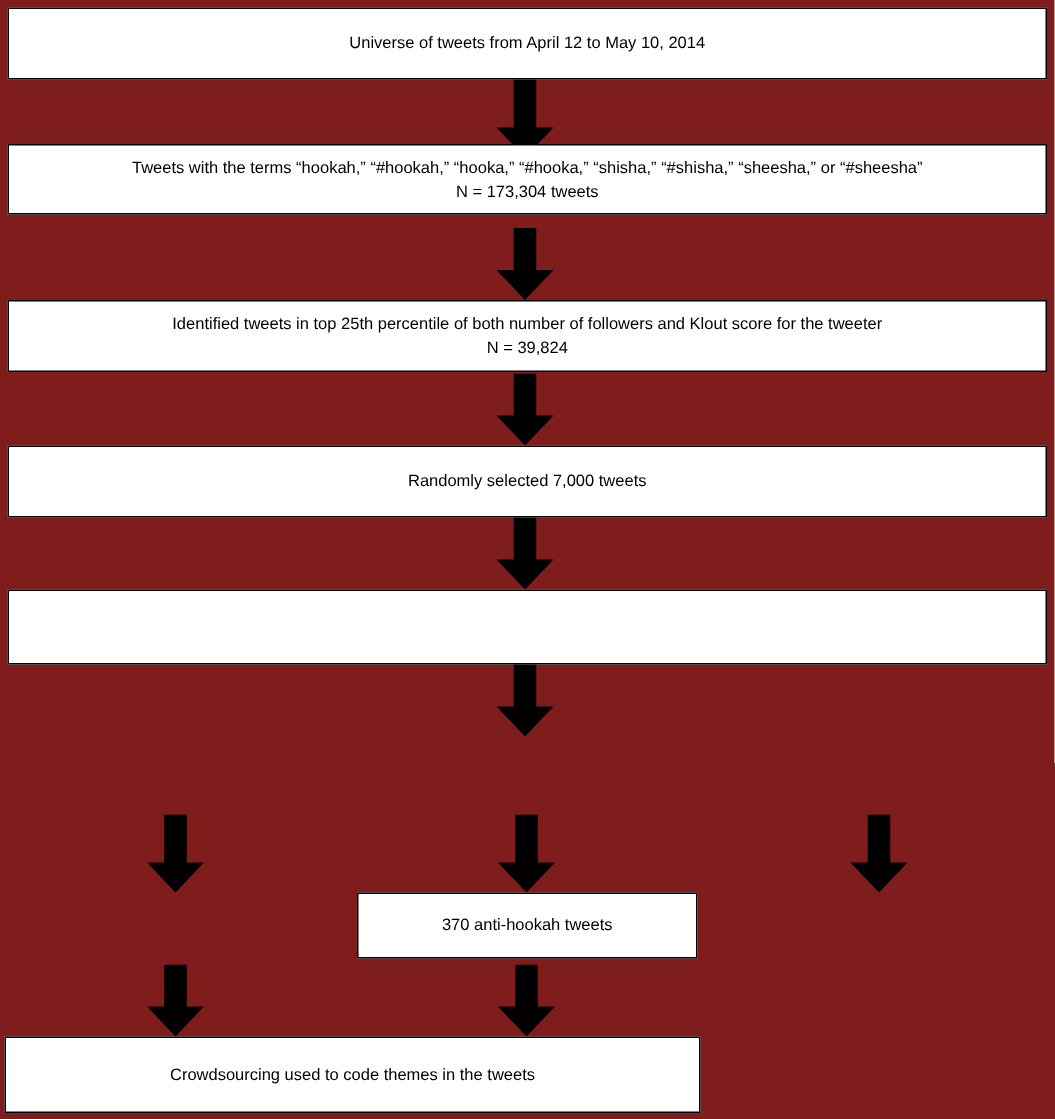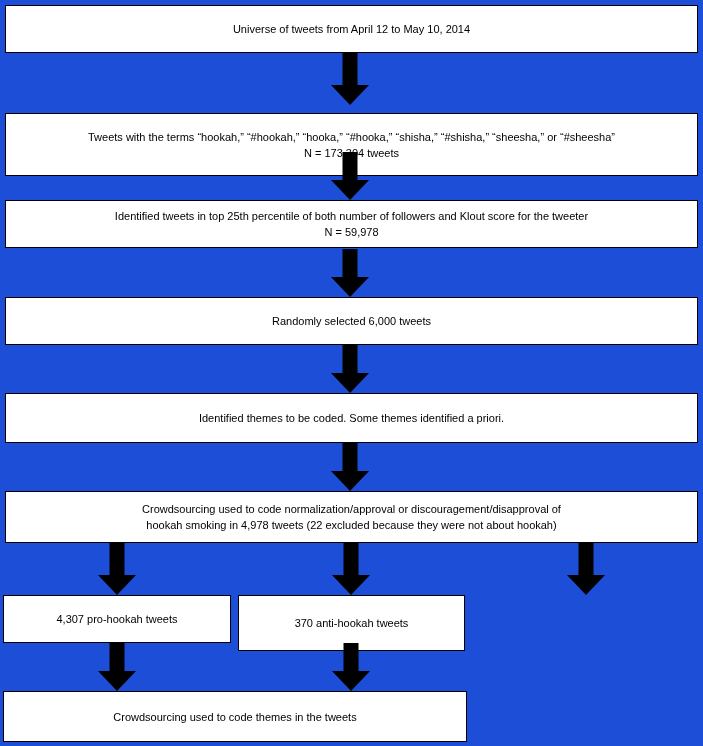--- a/index.html
+++ b/index.html
@@ -4,21 +4,21 @@
 <style>
   html, body {
     margin: 0;
     padding: 0;
     background: #ffffff;
   }
   .canvas {
     position: relative;
     width: 703px;
     height: 746px;
-    background: #1d4ed8;
+    background: #7f1d1d;
     font-family: "Liberation Sans", sans-serif;
     font-size: 11px;
     color: #000000;
     overflow: hidden;
   }
   .box {
     position: absolute;
     box-sizing: border-box;
     background: #ffffff;
     border: 1.6px solid #000000;
@@ -44,73 +44,65 @@
 <div class="canvas">
 
   <div class="box" style="left:5px; top:5px; width:693px; height:48px;">
     <span class="line">Universe of tweets from April 12 to May 10, 2014</span>
   </div>
 
   <svg class="arrow" style="left:331px; top:53px;" width="38" height="52" viewBox="0 0 38 52">
     <path d="M11.5 0 H26.5 V32 H38 L19 52 L0 32 H11.5 Z" fill="#000000"></path>
   </svg>
 
-  <div class="box" style="left:5px; top:113px; width:693px; height:63px;">
+  <div class="box" style="left:5px; top:96px; width:693px; height:47px;">
     <span class="line">Tweets with the terms “hookah,” “#hookah,” “hooka,” “#hooka,” “shisha,” “#shisha,” “sheesha,” or “#sheesha”</span>
     <span class="line">N = 173,304 tweets</span>
   </div>
 
   <svg class="arrow" style="left:331px; top:152px;" width="38" height="48" viewBox="0 0 38 48">
     <path d="M11.5 0 H26.5 V28 H38 L19 48 L0 28 H11.5 Z" fill="#000000"></path>
   </svg>
 
   <div class="box" style="left:5px; top:200px; width:693px; height:48px;align-items:center;">
     <span class="line">Identified tweets in top 25th percentile of both number of followers and Klout score for the tweeter</span>
-    <span class="line">N = 59,978</span>
+    <span class="line">N = 39,824</span>
   </div>
 
   <svg class="arrow" style="left:331px; top:249px;" width="38" height="48" viewBox="0 0 38 48">
     <path d="M11.5 0 H26.5 V28 H38 L19 48 L0 28 H11.5 Z" fill="#000000"></path>
   </svg>
 
   <div class="box" style="left:5px; top:297px; width:693px; height:48px;">
-    <span class="line">Randomly selected 6,000 tweets</span>
+    <span class="line">Randomly selected 7,000 tweets</span>
   </div>
 
   <svg class="arrow" style="left:331px; top:345px;" width="38" height="48" viewBox="0 0 38 48">
     <path d="M11.5 0 H26.5 V28 H38 L19 48 L0 28 H11.5 Z" fill="#000000"></path>
   </svg>
 
   <div class="box" style="left:5px; top:393px; width:693px; height:50px;">
-    <span class="line">Identified themes to be coded. Some themes identified a priori.</span>
   </div>
 
   <svg class="arrow" style="left:331px; top:443px;" width="38" height="48" viewBox="0 0 38 48">
     <path d="M11.5 0 H26.5 V28 H38 L19 48 L0 28 H11.5 Z" fill="#000000"></path>
   </svg>
 
-  <div class="box" style="left:5px; top:491px; width:693px; height:52px;">
-    <span class="line">Crowdsourcing used to code normalization/approval or discouragement/disapproval of</span>
-    <span class="line">hookah smoking in 4,978 tweets (22 excluded because they were not about hookah)</span>
-  </div>
 
   <svg class="arrow" style="left:98px; top:543px;" width="38" height="52" viewBox="0 0 38 52">
     <path d="M11.5 0 H26.5 V32 H38 L19 52 L0 32 H11.5 Z" fill="#000000"></path>
   </svg>
   <svg class="arrow" style="left:332px; top:543px;" width="38" height="52" viewBox="0 0 38 52">
     <path d="M11.5 0 H26.5 V32 H38 L19 52 L0 32 H11.5 Z" fill="#000000"></path>
   </svg>
   <svg class="arrow" style="left:567px; top:543px;" width="38" height="52" viewBox="0 0 38 52">
     <path d="M11.5 0 H26.5 V32 H38 L19 52 L0 32 H11.5 Z" fill="#000000"></path>
   </svg>
 
-  <div class="box" style="left:3px; top:595px; width:228px; height:48px;">
-    <span class="line">4,307 pro-hookah tweets</span>
-  </div>
-  <div class="box" style="left:238px; top:595px; width:227px; height:56px;">
+  <div class="box" style="left:238px; top:595px; width:227px; height:44px;">
     <span class="line">370 anti-hookah tweets</span>
   </div>
 
   <svg class="arrow" style="left:98px; top:643px;" width="38" height="48" viewBox="0 0 38 48">
     <path d="M11.5 0 H26.5 V28 H38 L19 48 L0 28 H11.5 Z" fill="#000000"></path>
   </svg>
   <svg class="arrow" style="left:332px; top:643px;" width="38" height="48" viewBox="0 0 38 48">
     <path d="M11.5 0 H26.5 V28 H38 L19 48 L0 28 H11.5 Z" fill="#000000"></path>
   </svg>
 

